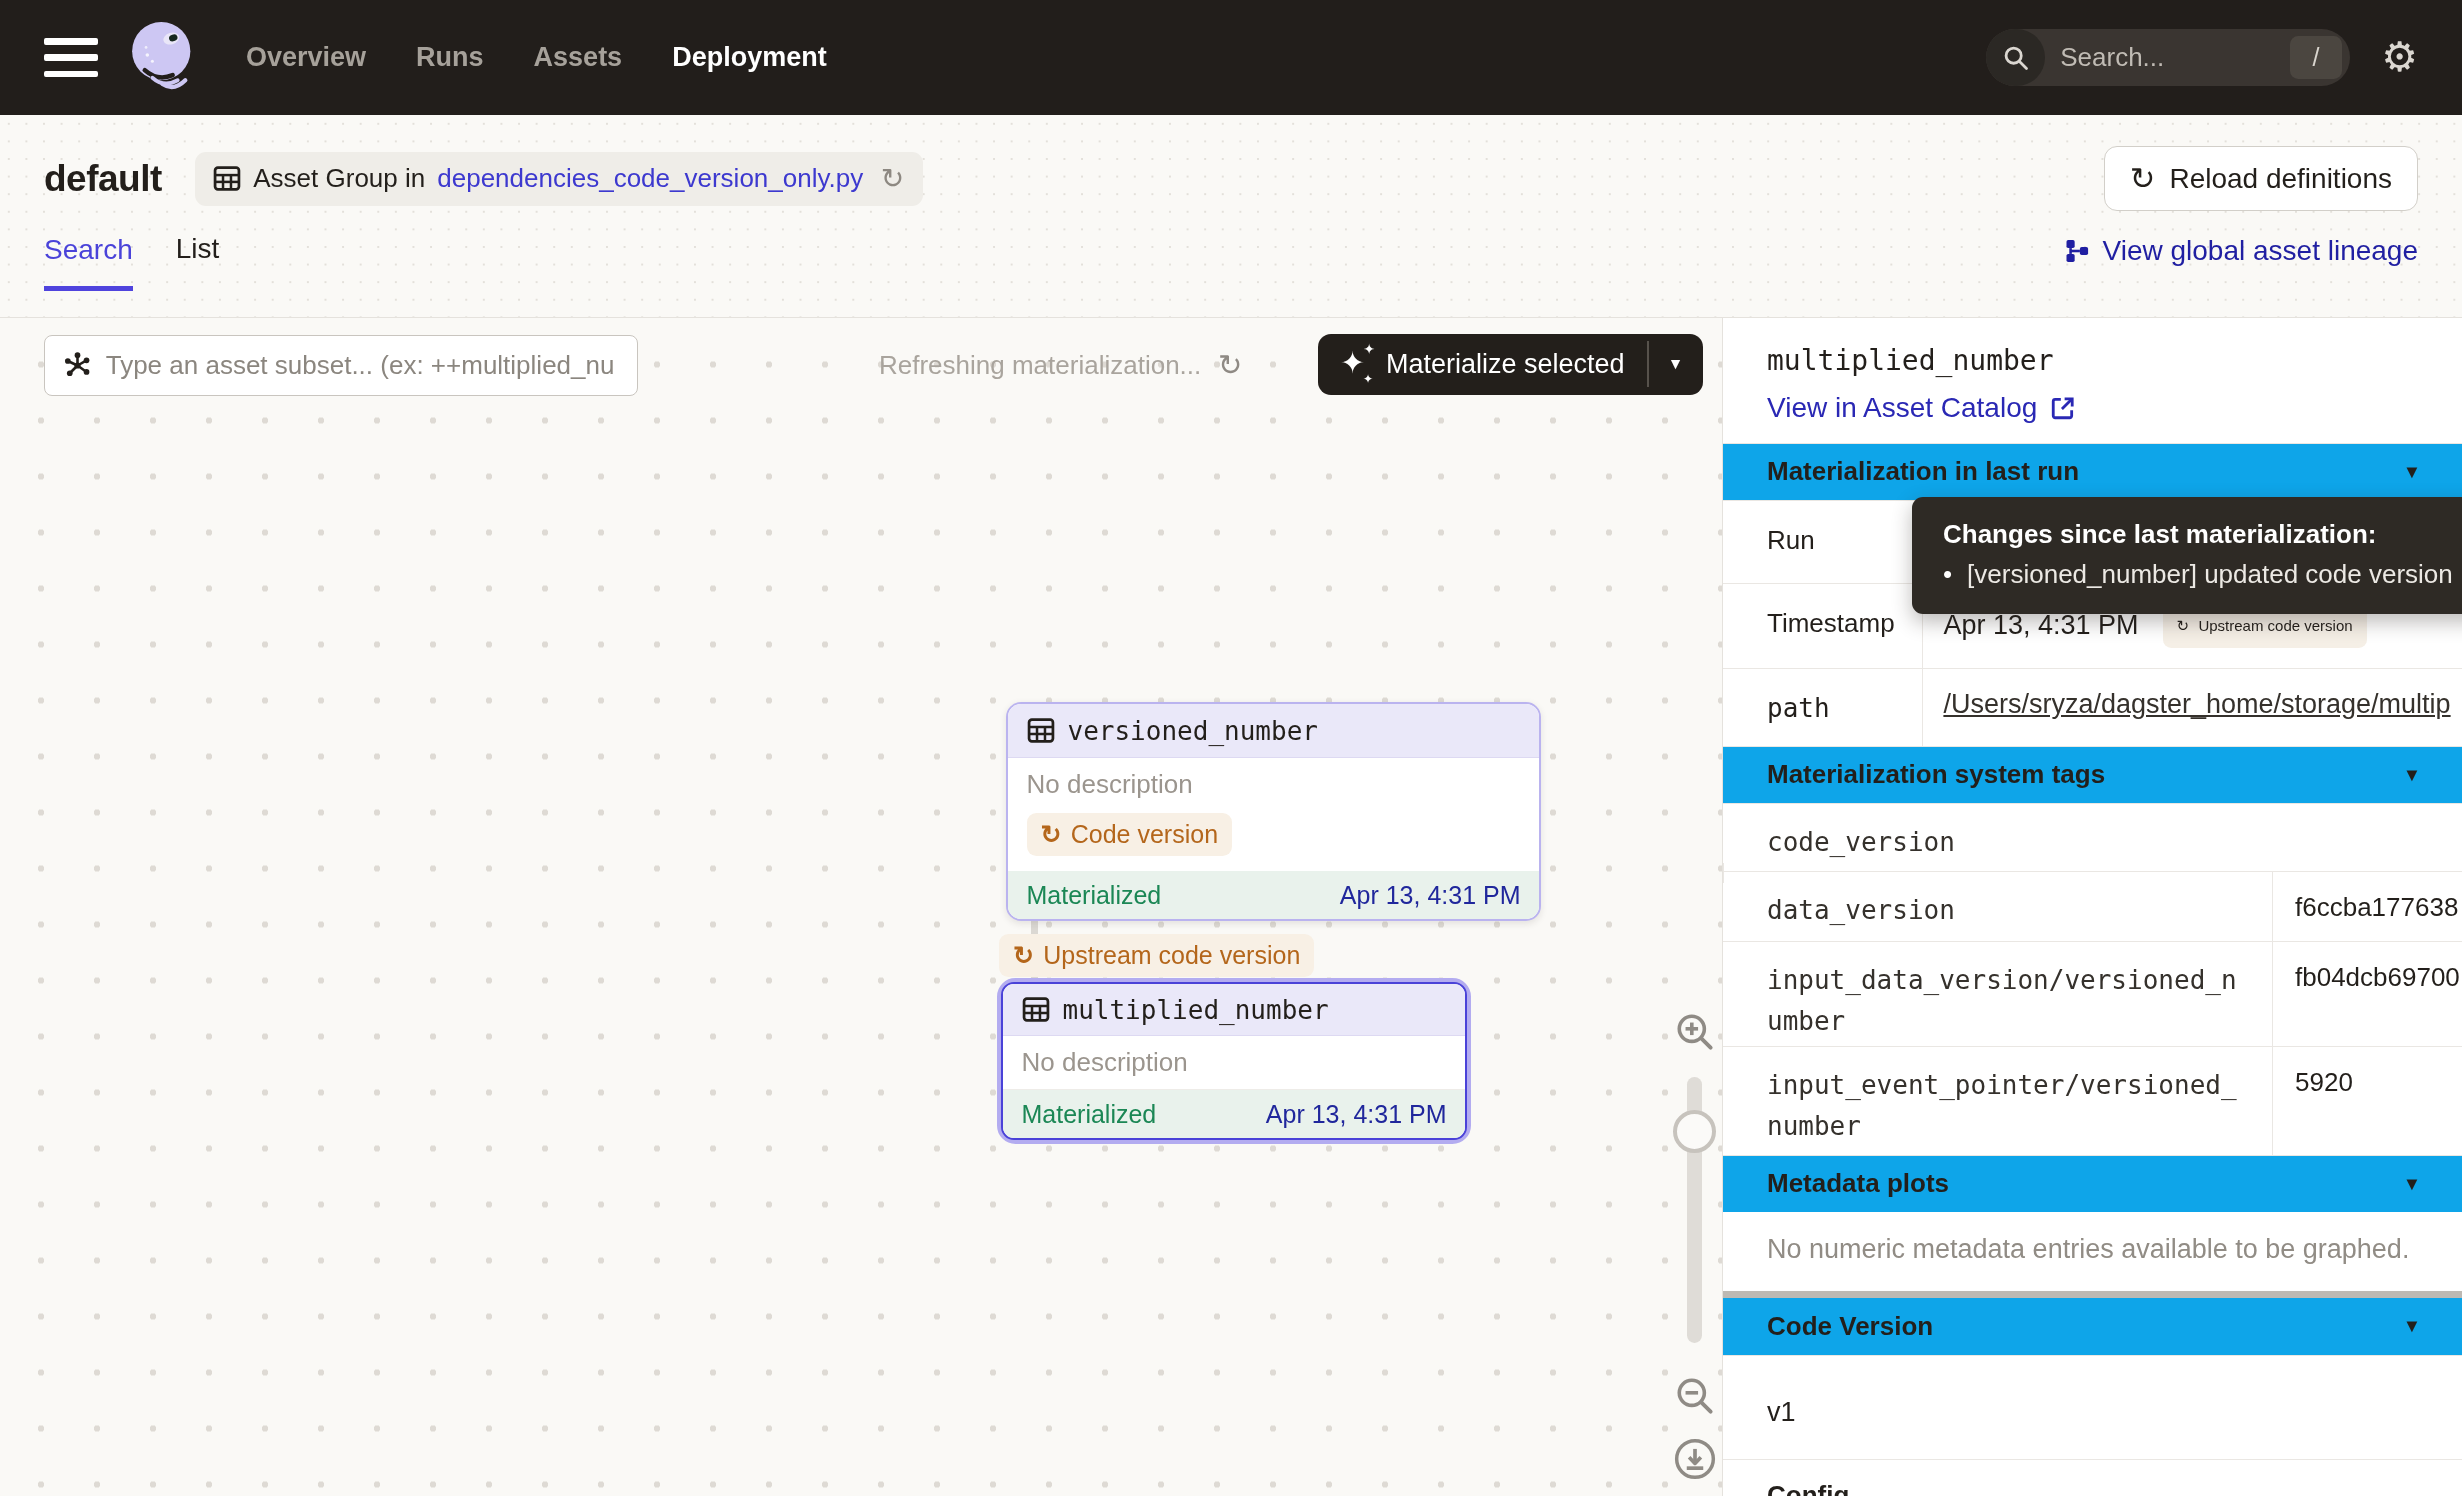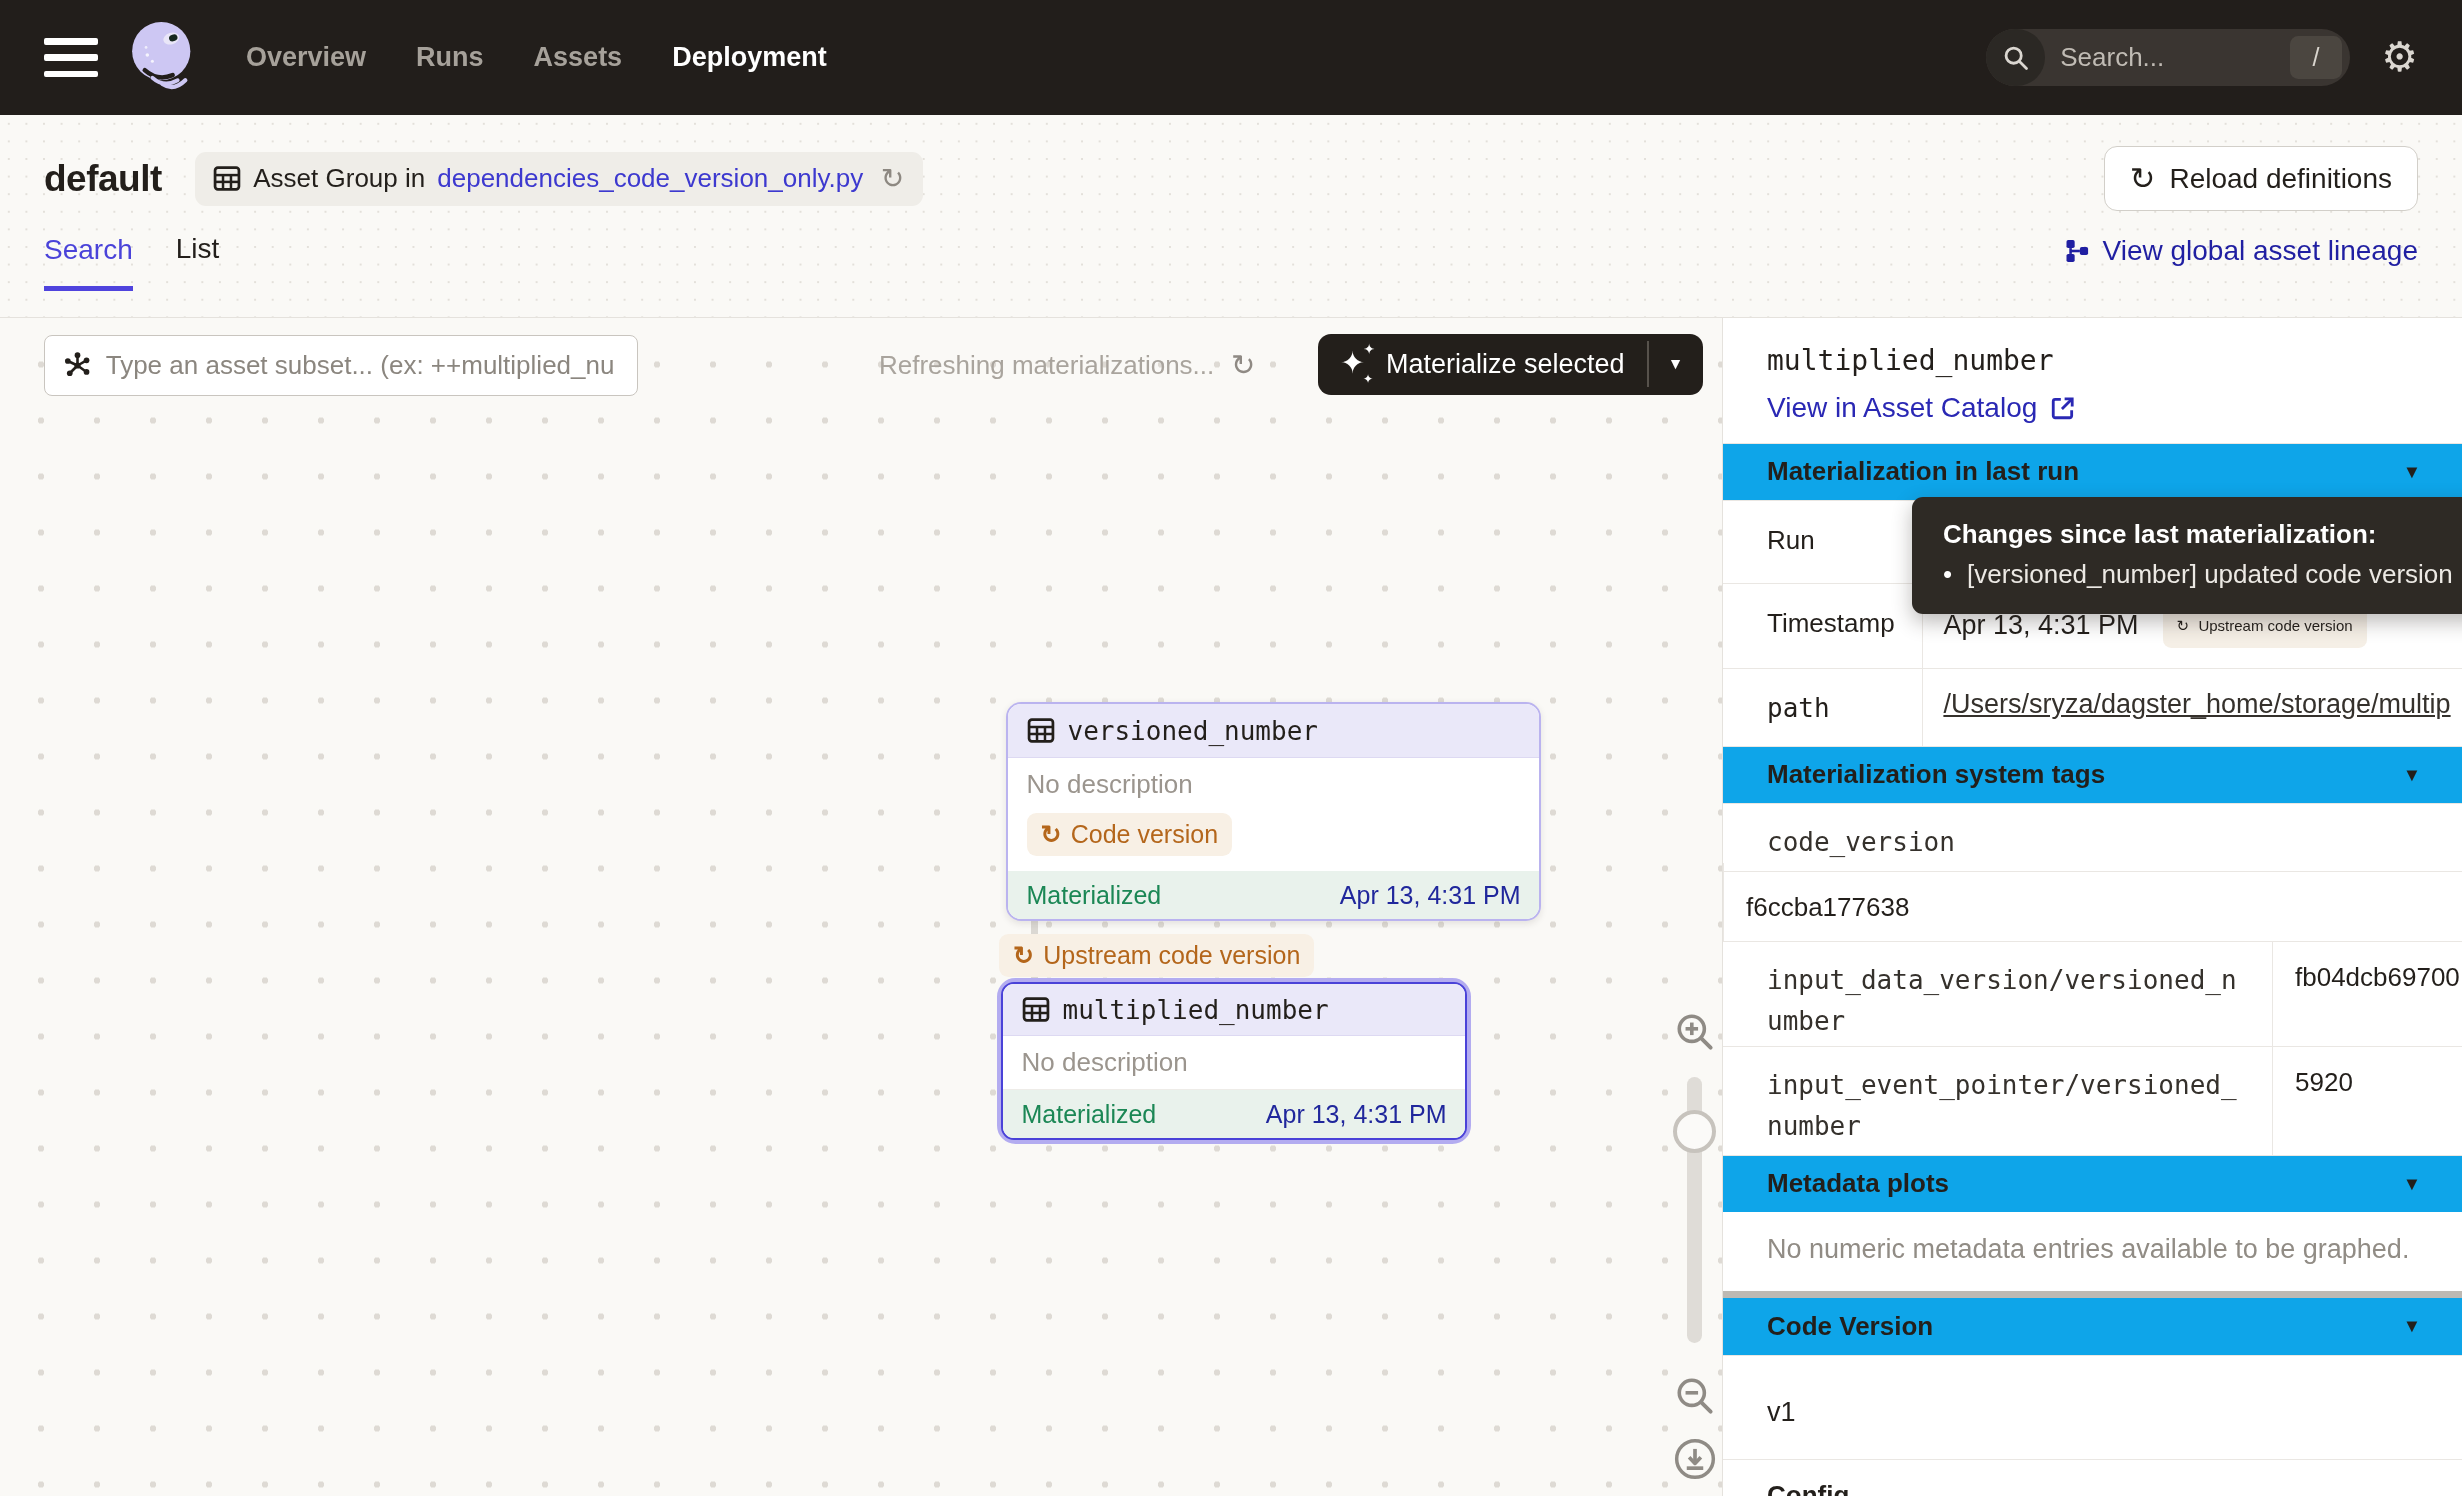--- a/index.html
+++ b/index.html
@@ -227,21 +227,21 @@
                 <circle cx="6" cy="18" r="2.2"></circle>
                 <circle cx="4.5" cy="8.5" r="2.2"></circle>
                 <circle cx="12" cy="12" r="2.4"></circle>
               </g>
           </svg>
         </span>
         <span class="ph">Type an asset subset... (ex: ++multiplied_nu</span>
       </div>
 
       <div class="refreshing">
-        <span class="rtxt">Refreshing materializations...</span>
+        <span class="rtxt">Refreshing materialization...</span>
         <span class="ric">↻</span>
       </div>
 
       <div class="mat-btn">
         <div class="mat-main">
           <span class="sparkle">
             <span class="s1">✦</span>
             <span class="s2">✦</span>
             <span class="s3">✦</span>
           </span>
@@ -386,20 +386,21 @@
       <div class="sect" style="margin-top:0;">
         <div class="sect-head">
           <span class="st">Materialization system tags</span>
           <span class="caret">▼</span>
         </div>
         <div class="srow h74">
           <div class="slbl mono">code_version</div>
           <div class="sval">v1</div>
         </div>
         <div class="srow h76">
+          <div class="slbl mono">data_version</div>
           <div class="sval">f6ccba177638</div>
         </div>
         <div class="srow h114">
           <div class="slbl mono">input_data_version/versioned_number</div>
           <div class="sval">fb04dcb69700</div>
         </div>
         <div class="srow h118">
           <div class="slbl mono">input_event_pointer/versioned_number</div>
           <div class="sval">5920</div>
         </div>

